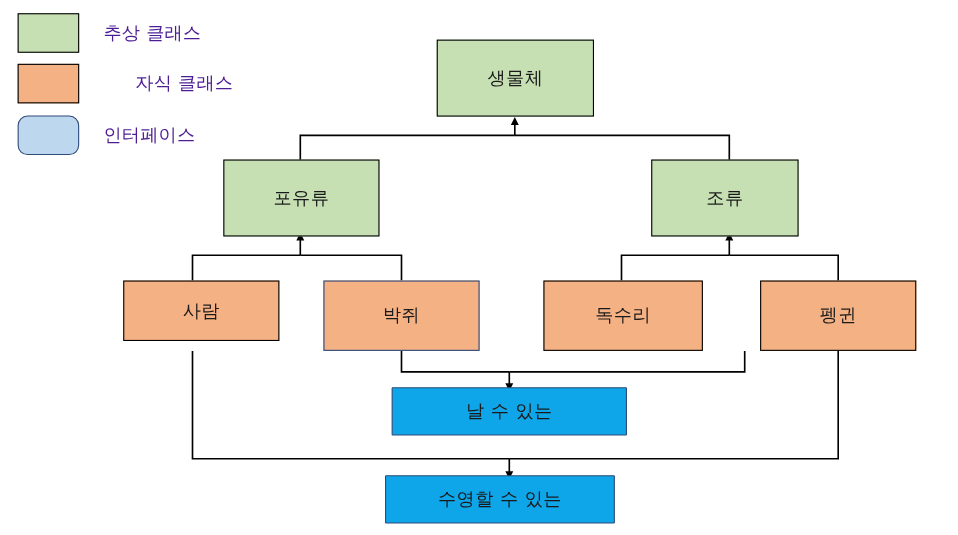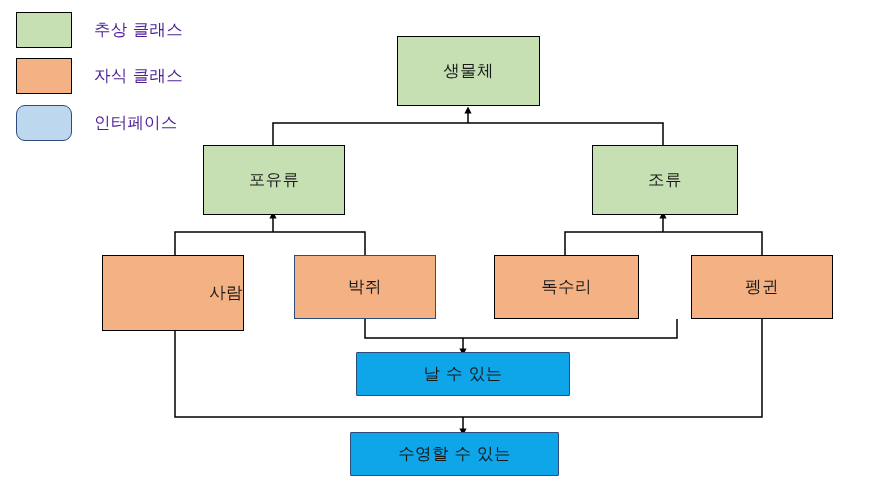--- a/index.html
+++ b/index.html
@@ -135,21 +135,21 @@
         <path d="M463,417 L463,432" marker-end="url(#arrow-black)"></path>
       </g>
     </g>
   </svg>
 
   <div class="legend-row" style="left:16px; top:12px;" data-name="legend-item-abstract">
     <div class="legend-swatch" data-name="legend-swatch-abstract"></div>
     <div class="legend-label" data-name="legend-label-abstract">추상 클래스</div>
   </div>
 
-  <div class="legend-row" style="left:16px; top:58px;" data-name="legend-item-child">
+  <div class="legend-row" style="left:16px; top:58px;gap:29px;" data-name="legend-item-child">
     <div class="legend-swatch" style="background:#f4b183;" data-name="legend-swatch-child"></div>
     <div class="legend-label" data-name="legend-label-child">자식 클래스</div>
   </div>
 
   <div class="legend-row" style="left:16px; top:105px;" data-name="legend-item-interface">
     <div class="legend-swatch rounded" style="background:#bdd7ee;" data-name="legend-swatch-interface"></div>
     <div class="legend-label" data-name="legend-label-interface">인터페이스</div>
   </div>
 
   <style>
@@ -157,25 +157,25 @@
   </style>
 
   <div class="node abstract" style="left:397px; top:36px; width:143px; height:70px;" data-name="node-organism">
     <span data-name="node-organism-label">생물체</span>
   </div>
 
   <div class="node abstract" style="left:203px; top:145px; width:142px; height:70px;" data-name="node-mammal">
     <span data-name="node-mammal-label">포유류</span>
   </div>
 
-  <div class="node abstract" style="left:592px; top:145px; width:146px; height:70px;" data-name="node-bird">
+  <div class="node abstract" style="left:592px; top:145px; width:134px; height:70px;" data-name="node-bird">
     <span data-name="node-bird-label">조류</span>
   </div>
 
-  <div class="node child" style="left:102px; top:255px; width:142px; height:76px;justify-content:flex-end;" data-name="node-human">
+  <div class="node child" style="left:112px; top:255px; width:142px; height:55px;" data-name="node-human">
     <span data-name="node-human-label">사람</span>
   </div>
 
   <div class="node child blue-edge" style="left:294px; top:255px; width:142px; height:64px;" data-name="node-bat">
     <span data-name="node-bat-label">박쥐</span>
   </div>
 
   <div class="node child" style="left:494px; top:255px; width:145px; height:64px;" data-name="node-eagle">
     <span data-name="node-eagle-label">독수리</span>
   </div>

